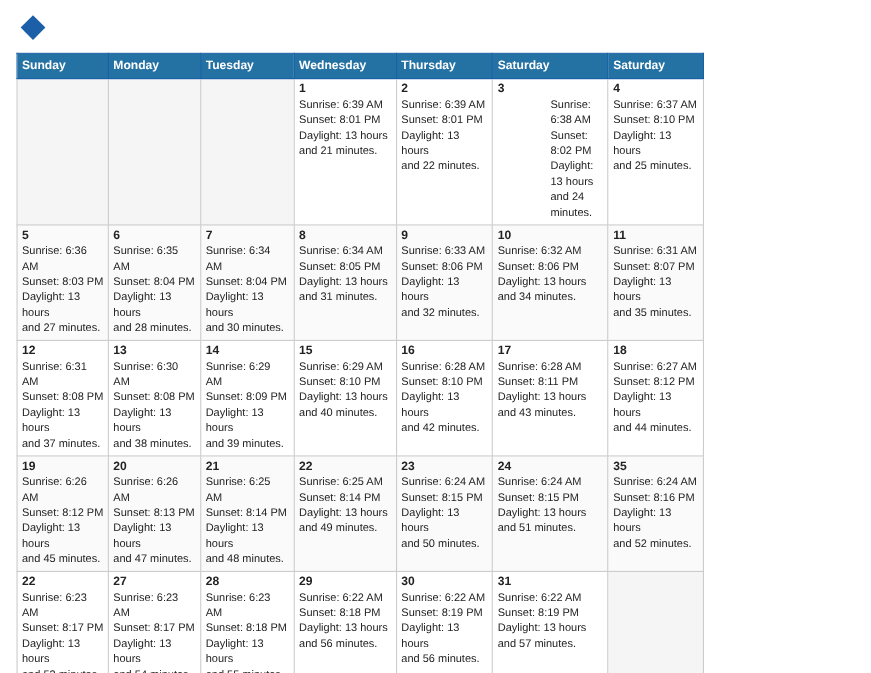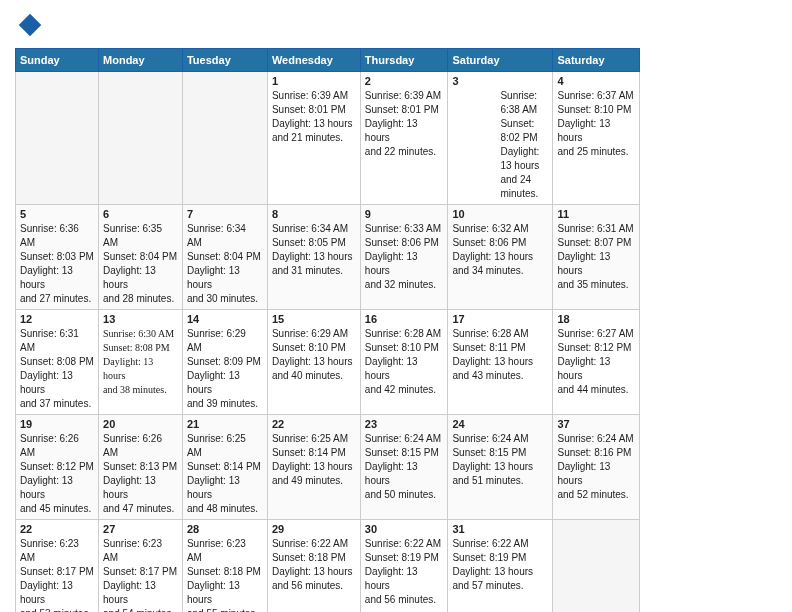--- a/index.html
+++ b/index.html
@@ -211,21 +211,21 @@
         <tr>
           <td>
             <div class="day-num">12</div>
             <div class="day-info" style="white-space: pre-line;">Sunrise: 6:31 AM
 Sunset: 8:08 PM
 Daylight: 13 hours
 and 37 minutes.</div>
           </td>
           <td>
             <div class="day-num">13</div>
-            <div class="day-info" style="white-space: pre-line; font-family: Liberation Serif, serif;">Sunrise: 6:30 AM
+            <div class="day-info" style="white-space: pre-line;">Sunrise: 6:30 AM
 Sunset: 8:08 PM
 Daylight: 13 hours
 and 38 minutes.</div>
           </td>
           <td>
             <div class="day-num">14</div>
             <div class="day-info" style="white-space: pre-line;">Sunrise: 6:29 AM
 Sunset: 8:09 PM
 Daylight: 13 hours
 and 39 minutes.</div>
@@ -296,21 +296,21 @@
 and 50 minutes.</div>
           </td>
           <td>
             <div class="day-num">24</div>
             <div class="day-info" style="white-space: pre-line;">Sunrise: 6:24 AM
 Sunset: 8:15 PM
 Daylight: 13 hours
 and 51 minutes.</div>
           </td>
           <td>
-            <div class="day-num">37</div>
+            <div class="day-num">35</div>
             <div class="day-info" style="white-space: pre-line;">Sunrise: 6:24 AM
 Sunset: 8:16 PM
 Daylight: 13 hours
 and 52 minutes.</div>
           </td>
         </tr>
         <tr>
           <td>
             <div class="day-num">22</div>
             <div class="day-info" style="white-space: pre-line;">Sunrise: 6:23 AM

